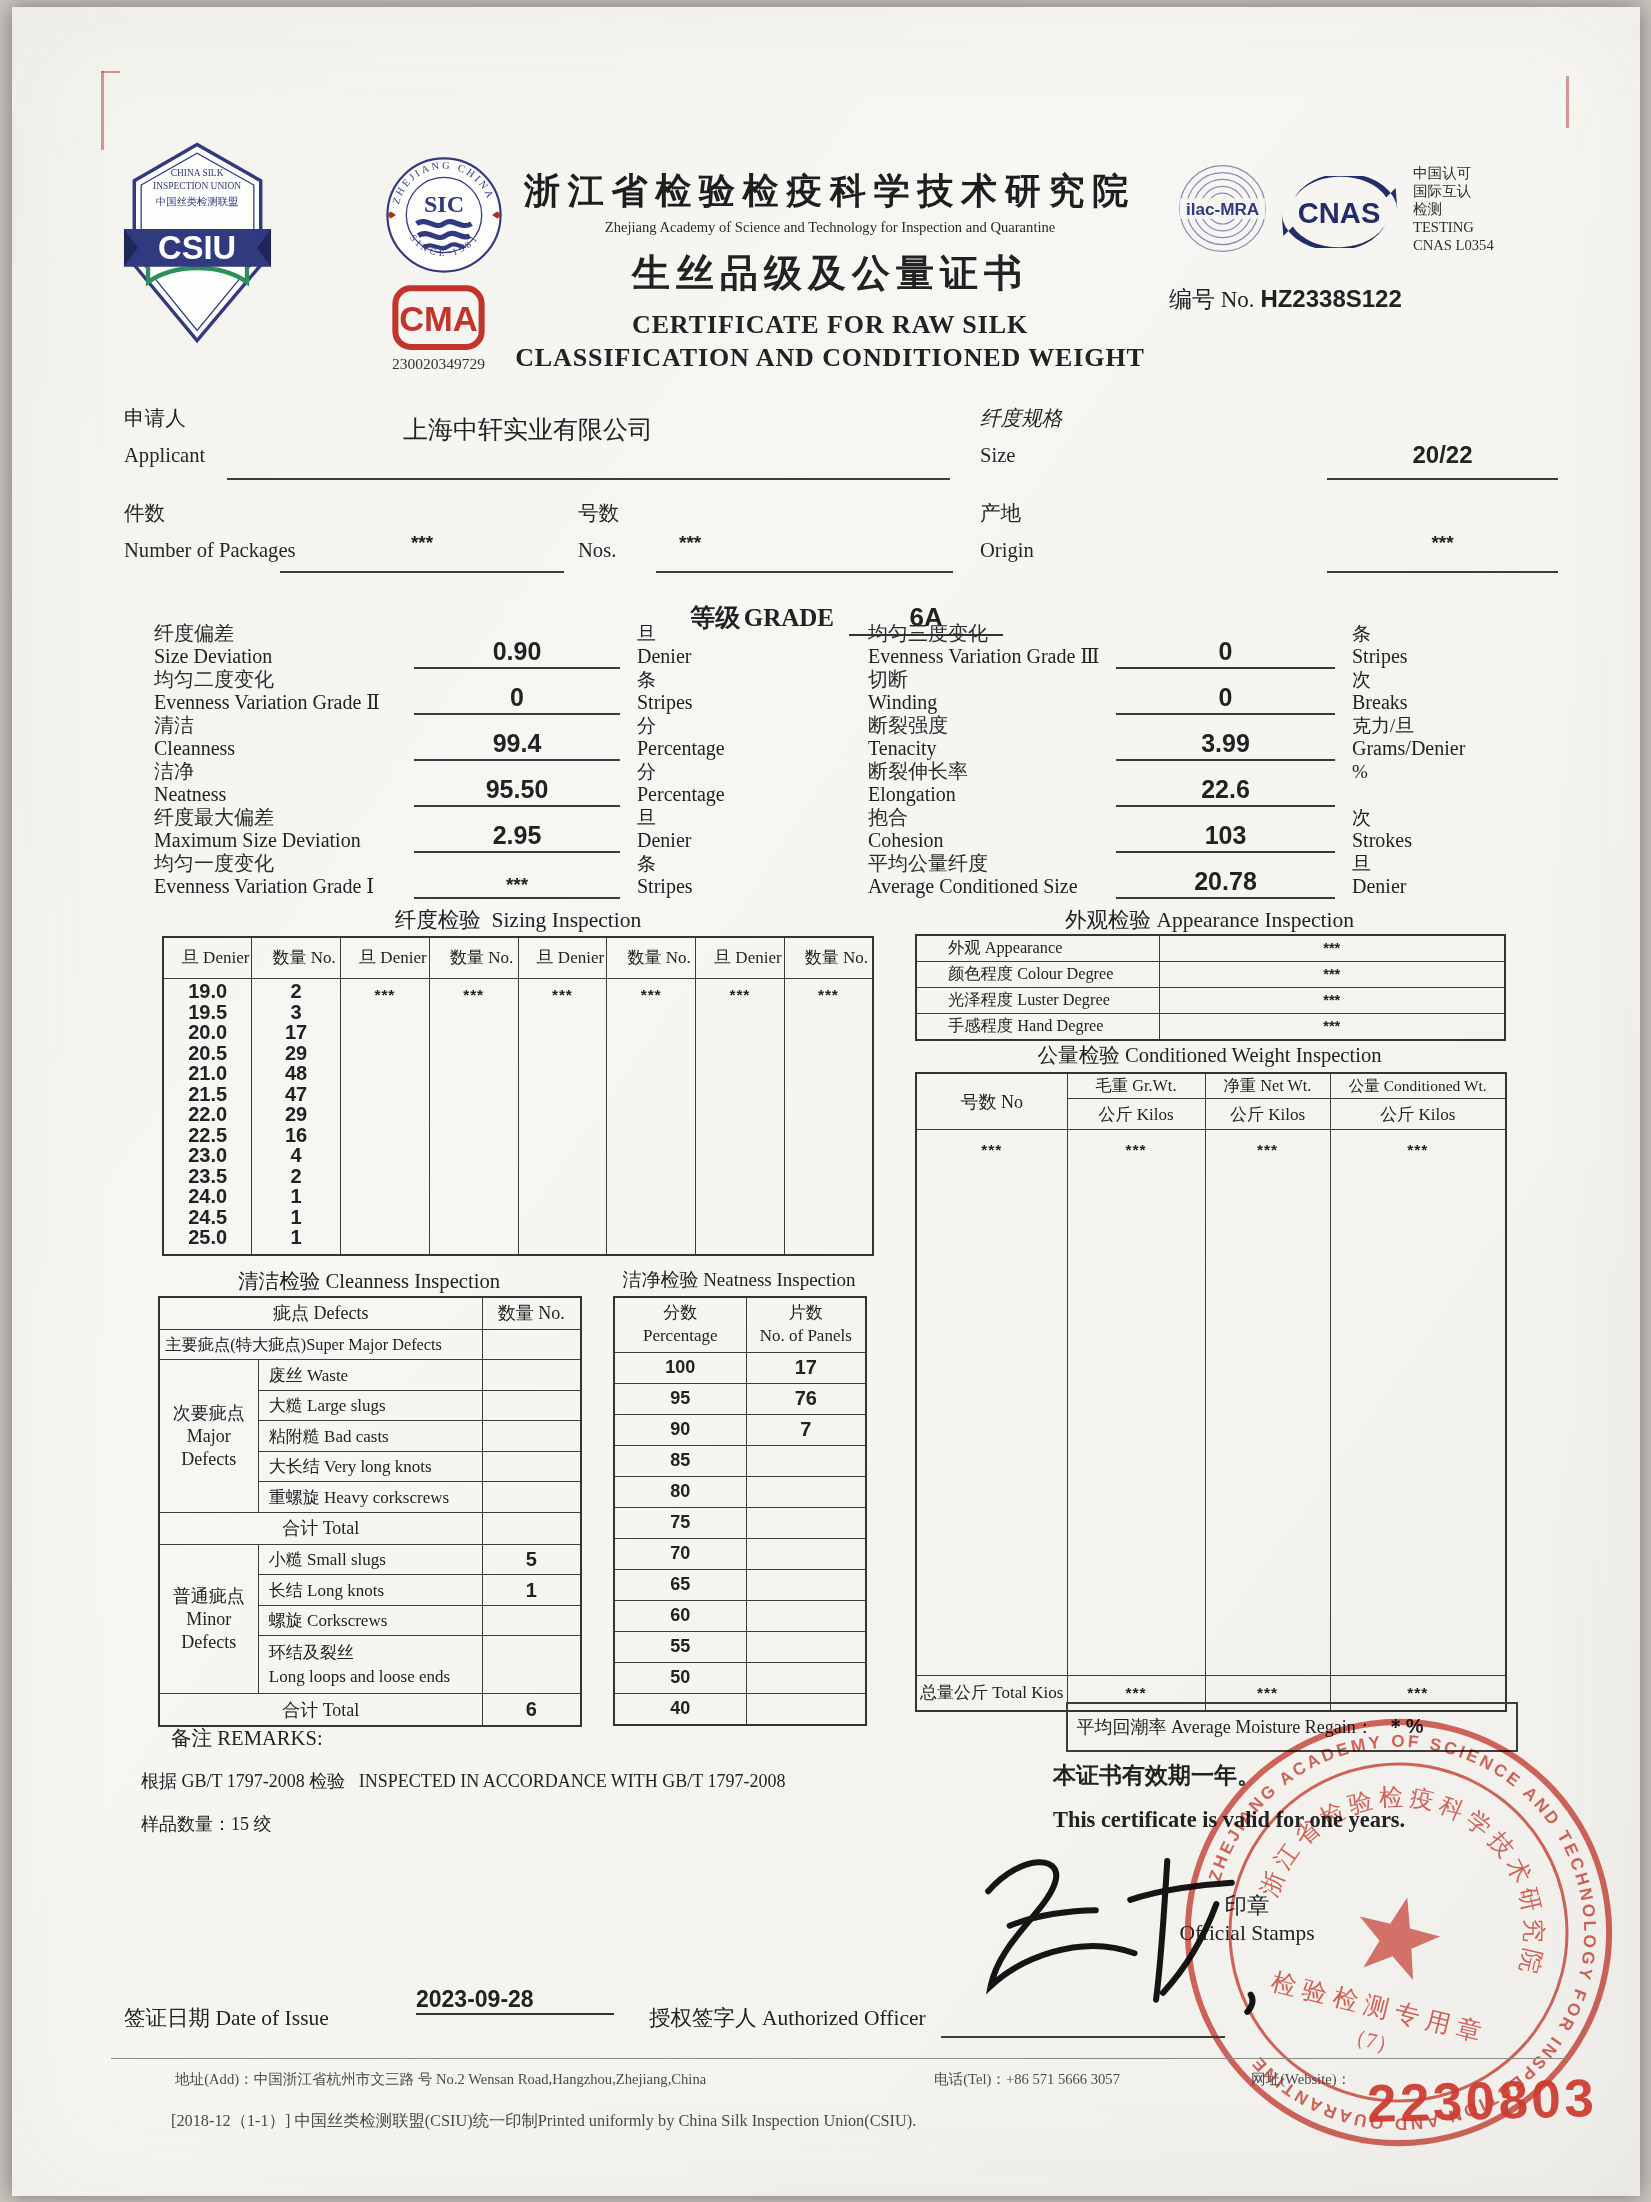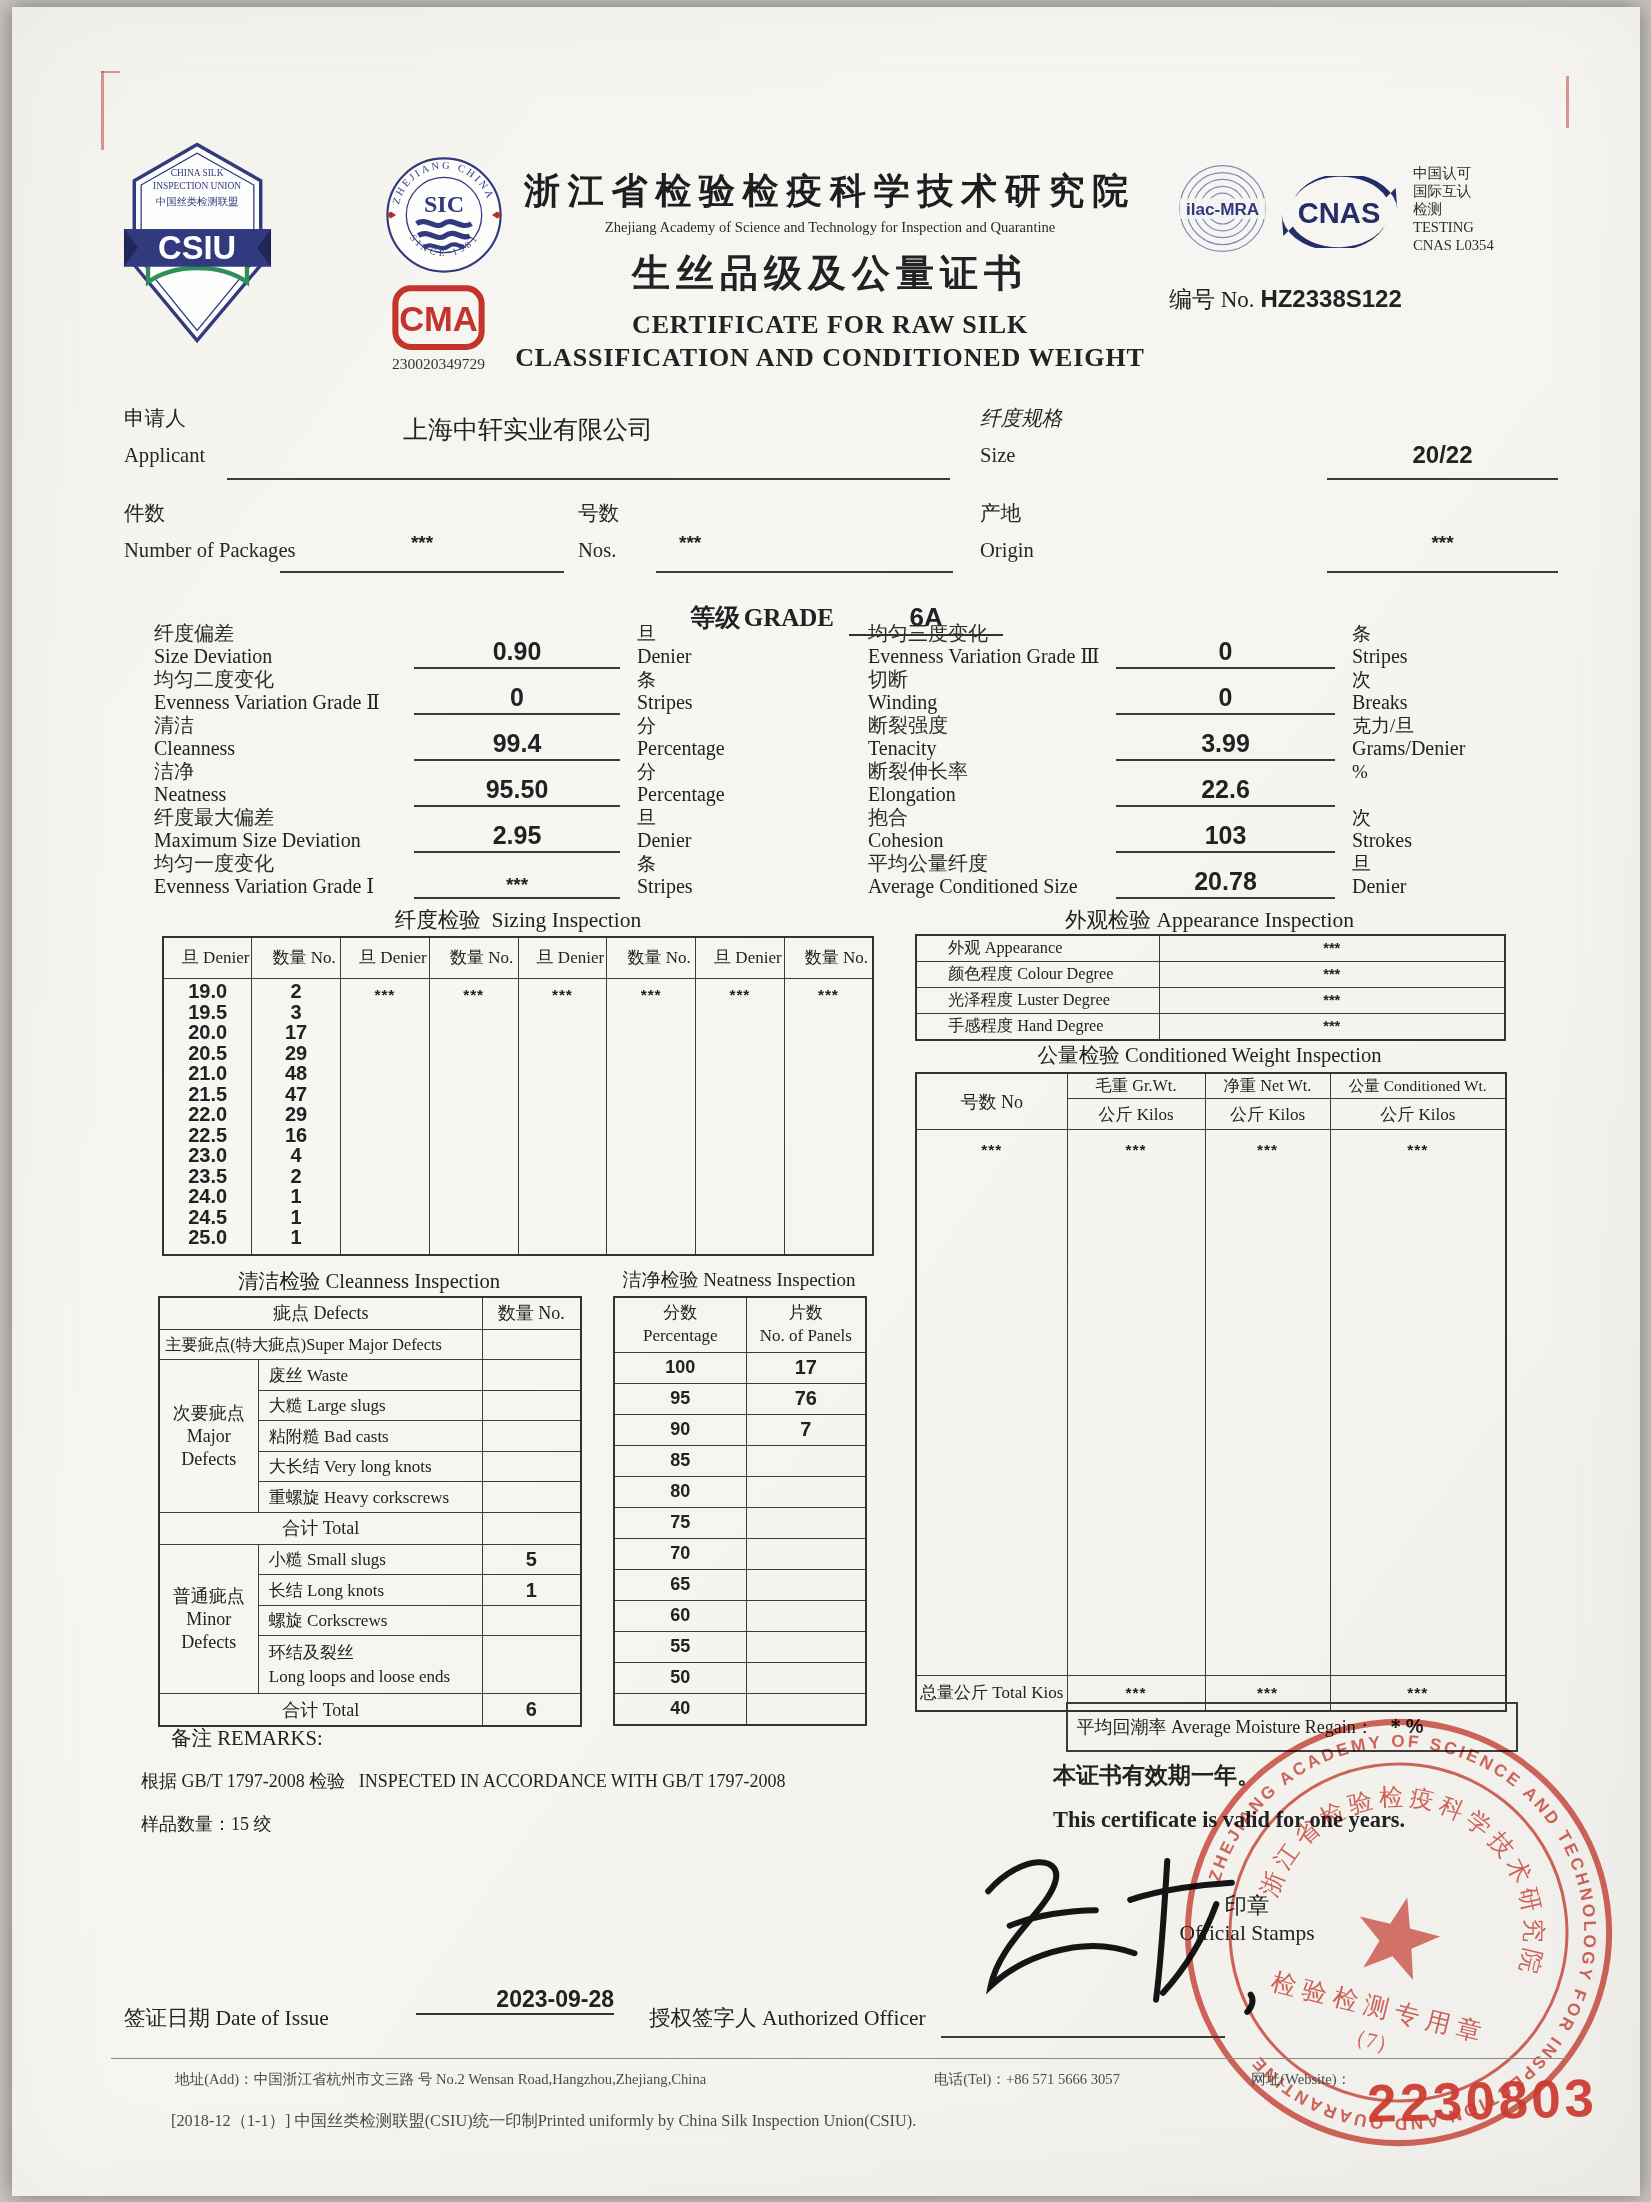--- a/index.html
+++ b/index.html
@@ -640,21 +640,21 @@
       <textPath href="#innerArc" startOffset="4">浙江省检验检疫科学技术研究院</textPath>
     </text>
     <polygon fill="#d0473c" opacity=".9" points="260,218 271.8,252.4 308.2,252.9 279.1,274.7 289.8,309.4 260,288.5 230.2,309.4 240.9,274.7 211.8,252.9 248.2,252.4"></polygon>
     <text x="260" y="360" text-anchor="middle" font-size="29" fill="#d0473c" letter-spacing="8" font-family="Liberation Serif,serif">检验检测专用章</text>
     <text x="260" y="398" text-anchor="middle" font-size="25" fill="#d0473c" font-family="Liberation Serif,serif">（7）</text>
   </svg>
 
   <div class="abs" style="left:112px;top:1996px;font-size:21.5px;white-space:nowrap;">
     <span>签证日期</span>&nbsp;<span>Date of Issue</span>
   </div>
-  <div class="abs" style="left:404px;top:1979px;width:198px;text-align:right;border-bottom:2.6px solid #333;">
+  <div class="abs" style="left:404px;top:1979px;width:198px;text-align:left;border-bottom:2.6px solid #333;">
     <span class="val" style="font-size:23px;">2023-09-28</span>
   </div>
   <div class="abs" style="left:637px;top:1996px;font-size:21.5px;white-space:nowrap;">
     <span>授权签字人</span>&nbsp;<span>Authorized Officer</span>
   </div>
   <div class="abs fill-line" style="left:929px;top:2029px;width:284px;border-bottom-width:2.6px;"></div>
 
   <div class="abs" style="left:99px;top:2051px;width:1456px;border-top:1.7px solid #8a8a8a;"></div>
   <div class="abs foot" style="left:163px;top:2063px;">地址(Add)：中国浙江省杭州市文三路 号 No.2 Wensan Road,Hangzhou,Zhejiang,China</div>
   <div class="abs foot" style="left:922px;top:2063px;">电话(Tel)：+86 571 5666 3057</div>

